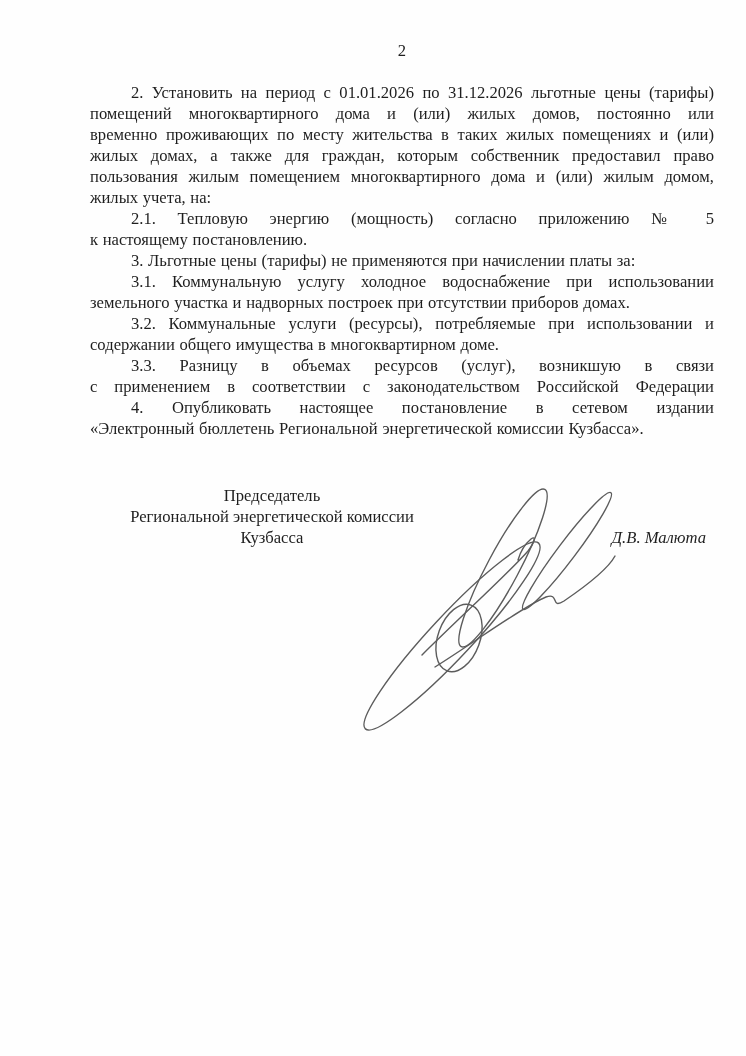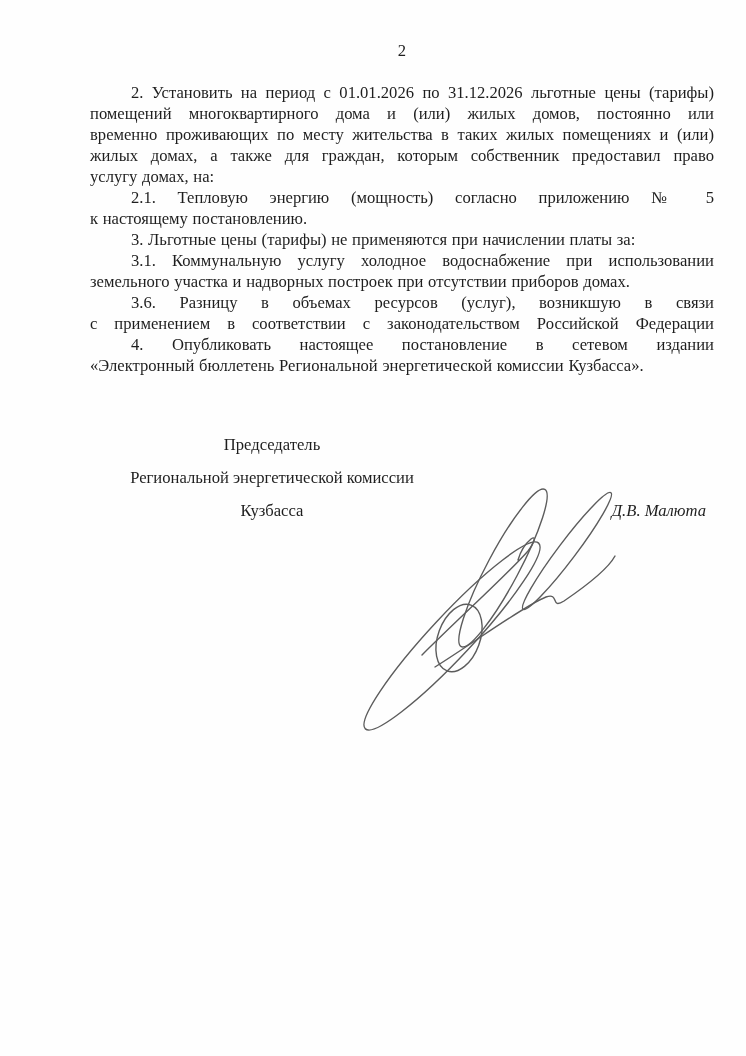--- a/index.html
+++ b/index.html
@@ -33,21 +33,21 @@
     margin-top:46px;
     display:flex;
     align-items:flex-end;
     width:624px;
   }
   .sig-title{
     margin-left:24px;
     width:316px;
     text-align:center;
   }
-  .sig-title div{text-align:center;text-align-last:center;margin-top:12px;}
+  .sig-title div{text-align:center;text-align-last:center;}
   .sig-name{
     margin-left:auto;
     padding-right:8px;
     white-space:nowrap;
     font-style:italic;
   }
   .signature-svg{
     position:absolute;
     left:360px;top:487px;
     width:262px;height:252px;
@@ -67,40 +67,45 @@
 
   <div class="content">
 
     <div class="page-number">2</div>
 
     <div>
       <div class="line indent">2. Установить на период с 01.01.2026 по 31.12.2026 льготные цены (тарифы)</div>
       <div class="line">помещений многоквартирного дома и (или) жилых домов, постоянно или</div>
       <div class="line">временно проживающих по месту жительства в таких жилых помещениях и (или)</div>
       <div class="line">жилых домах, а также для граждан, которым собственник предоставил право</div>
-      <div class="line last">услугу домах, на:</div>
+      <div class="line">пользования жилым помещением многоквартирного дома и (или) жилым домом,</div>
+      <div class="line last">жилых учета, на:</div>
     </div>
 
     <div>
       <div class="line indent">2.1. Тепловую энергию (мощность) согласно приложению № 5</div>
       <div class="line last">к настоящему постановлению.</div>
     </div>
 
     <div>
       <div class="line last indent">3. Льготные цены (тарифы) не применяются при начислении платы за:</div>
     </div>
 
     <div>
       <div class="line indent">3.1. Коммунальную услугу холодное водоснабжение при использовании</div>
       <div class="line last">земельного участка и надворных построек при отсутствии приборов домах.</div>
     </div>
 
+    <div>
+      <div class="line indent">3.2. Коммунальные услуги (ресурсы), потребляемые при  использовании и</div>
+      <div class="line last">содержании общего имущества в многоквартирном доме.</div>
+    </div>
 
     <div>
-      <div class="line indent">3.6. Разницу в объемах ресурсов (услуг), возникшую в связи</div>
+      <div class="line indent">3.3. Разницу в объемах ресурсов (услуг), возникшую в связи</div>
       <div class="line">с применением в соответствии с законодательством Российской Федерации</div>
     </div>
 
     <div>
       <div class="line indent">4. Опубликовать настоящее постановление в сетевом издании</div>
       <div class="line last">«Электронный бюллетень Региональной энергетической комиссии Кузбасса».</div>
     </div>
 
     <div class="sig-row">
       <div class="sig-title">

